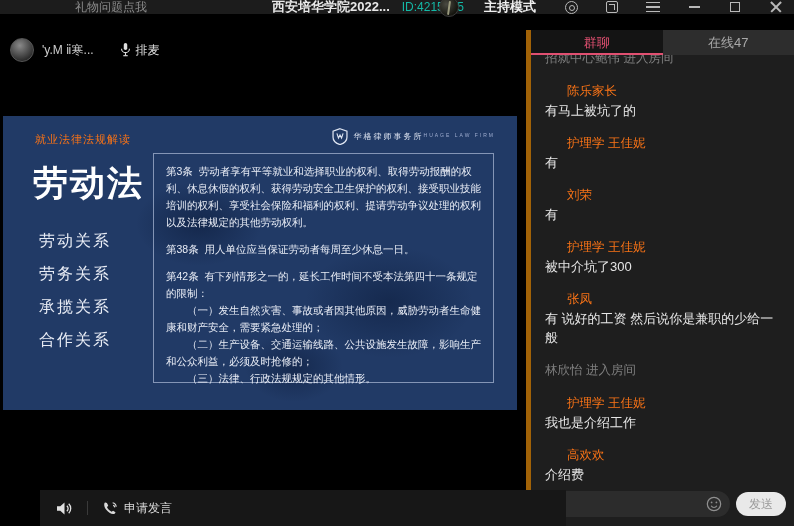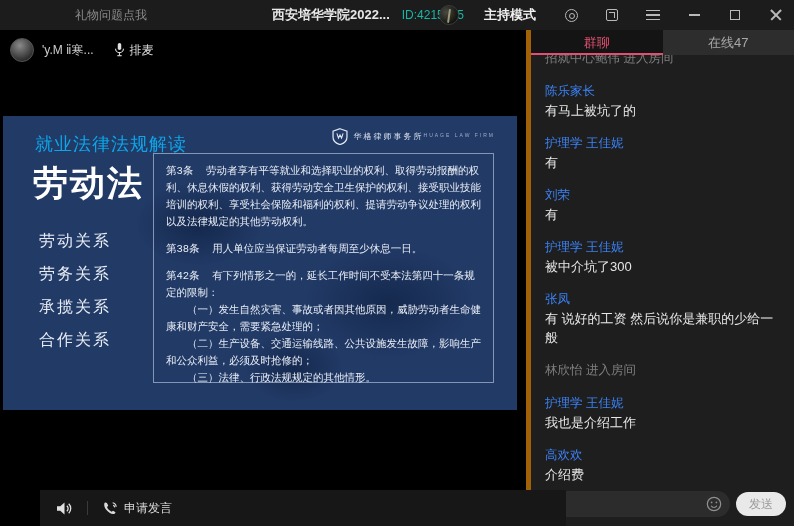--- a/index.html
+++ b/index.html
@@ -1,21 +1,21 @@
 <!DOCTYPE html>
 <html><head>
 <meta charset="utf-8">
 <style>
   * { margin:0; padding:0; box-sizing:border-box; }
   html,body { width:794px; height:526px; overflow:hidden; background:#000; 
     font-family:"Liberation Sans","DejaVu Sans",sans-serif; }
   .window { position:relative; width:794px; height:526px; background:#000; }
 
   
-  .titlebar { position:absolute; top:0; left:0; width:794px; height:30px;
+  .titlebar { position:absolute; top:0; left:0; width:794px; height:14px;
     background:#1c1c1c; display:flex; align-items:center; z-index:30; }
   .gift-notice { position:absolute; left:75px; color:#8b8b8b; font-size:12px; }
   .title-group { position:absolute; left:272px; display:flex; align-items:center; gap:12px;text-align:right; }
   .room-title { color:#e8e8e8; font-size:13px; font-weight:bold; }
   .room-id { color:#14b8a6; font-size:12px; }
   .tb-right { position:absolute; right:10px; display:flex; align-items:center; gap:25px; }
   .tb-avatar { width:20px; height:20px; border-radius:50%;
     background:radial-gradient(circle at 35% 35%, #4a4a42, #15150f 70%);
     border:1px solid #3a3a3a; position:relative; overflow:hidden; }
   .tb-avatar::after{ content:""; position:absolute; left:8px; top:3px; width:2px; height:14px;
@@ -32,46 +32,46 @@
   .menu-icon span { display:block; height:1.6px; background:#b9b9b9; }
   .min-icon { width:11px; height:1.6px; background:#b9b9b9; }
   .max-icon { width:10px; height:10px; border:1.4px solid #b9b9b9; }
   .close-icon { position:relative; width:12px; height:12px; }
   .close-icon::before,.close-icon::after{ content:""; position:absolute; left:-1px; top:5px;
     width:14px; height:1.6px; background:#b9b9b9; }
   .close-icon::before{ transform:rotate(45deg);} .close-icon::after{ transform:rotate(-45deg);}
 
   
   .main { position:absolute; left:0; top:30px; width:526px; height:496px; background:#000; }
-  .video-userbar { position:absolute; left:10px; top:8px; display:flex; align-items:center; gap:20px; z-index:5;}
+  .video-userbar { position:absolute; left:10px; top:8px; display:flex; align-items:center; gap:26px; z-index:5;}
   .v-avatar { width:24px; height:24px; border-radius:50%;
     background:radial-gradient(circle at 40% 30%, #8a8a8a, #2b2b2b 75%); border:1px solid #555; }
   .v-name { color:#cfcfcf; font-size:12px; }
   .mic-chip { display:flex; align-items:center; gap:5px; color:#e0e0e0; font-size:12px; cursor:pointer; }
 
   
   .slide { position:absolute; left:3px; top:86px; width:514px; height:294px;
     background:#213a66; overflow:hidden; }
   .slide::before { content:""; position:absolute; left:120px; top:30px; width:380px; height:260px;
     background:
       radial-gradient(ellipse 90px 60px at 20% 30%, rgba(10,25,55,.55), transparent 70%),
       radial-gradient(ellipse 120px 80px at 70% 60%, rgba(10,25,55,.5), transparent 70%),
       radial-gradient(ellipse 70px 50px at 45% 85%, rgba(10,25,55,.5), transparent 70%);
     pointer-events:none; }
-  .slide-header { position:absolute; left:32px; top:16px; color:#0ea5e9; font-size:18px; letter-spacing:1px; }
+  .slide-header { position:absolute; left:32px; top:16px; color:#f97316; font-size:11px; letter-spacing:1px; }
   .slide-logo { position:absolute; right:22px; top:12px; display:flex; align-items:center; gap:6px; }
   .logo-txt { display:flex; }
   .logo-cn { color:#dfe5f2; font-size:8px; letter-spacing:2px; }
   .logo-en { color:#9fadd0; font-size:5px; letter-spacing:2px; margin-top:1px; }
   .slide-title { position:absolute; left:30px; top:44px; color:#ffffff; font-size:35px; font-weight:bold; letter-spacing:2px; }
   .slide-menu { position:absolute; left:36px; top:116px; }
   .slide-menu-item { color:#e8ecf5; font-size:16px; letter-spacing:2px; margin-bottom:15px; line-height:18px; }
   .lawbox { position:absolute; left:150px; top:37px; width:341px; height:230px;
     border:1px solid rgba(165,180,210,.75); padding:9px 12px; }
-  .law-line { color:#e9edf6; font-size:10.5px; line-height:1.62; white-space:pre-wrap;font-family:Liberation Mono, monospace; }
+  .law-line { color:#e9edf6; font-size:10.5px; line-height:1.62; white-space:pre-wrap; }
   .law-gap { height:10px; }
 
   
   .bottombar { position:absolute; left:0; bottom:0; width:526px; height:36px; background:#171717;
     display:flex; align-items:center; z-index:6;margin-left:40px; }
   .speaker-wrap { margin-left:16px; display:flex; align-items:center; cursor:pointer; }
   .bb-divider { width:1px; height:14px; background:#3a3a3a; margin:0 14px; }
   .request-speak { display:flex; align-items:center; gap:6px; color:#d9d9d9; font-size:12px; cursor:pointer; }
 
   
@@ -79,21 +79,21 @@
     background:#1e1e1e; display:flex; flex-direction:column; border-left:5px solid #a16207; }
   .chat-tabs { display:flex; height:25px; flex:none; }
   .chat-tab { flex:1; display:flex; align-items:center; justify-content:center;
     font-size:13px; cursor:pointer; position:relative; }
   .chat-tab.active { background:#141414; color:#e15071; }
   .chat-tab.active::after { content:""; position:absolute; left:0; right:0; bottom:0; height:2px; background:#e15071; }
   .chat-tab.inactive { background:#2d2d2d; color:#a8a8a8; }
   .chat-list { flex:1; overflow:hidden; display:flex; flex-direction:column; justify-content:flex-end;
     padding:0 14px 4px 14px; }
   .chat-msg { margin-top:14px; }
-  .chat-user { color:#3b82f6; font-size:12.5px; line-height:19px; }
+  .chat-user { color:#f97316; font-size:12.5px; line-height:19px;margin-left:22px; }
   .chat-text { color:#e6e6e6; font-size:13px; line-height:19px; }
   .chat-sys-text { color:#7f7f7f; font-size:12.5px; line-height:19px; }
   .chat-inputbar { flex:none; height:38px; display:flex; align-items:center; padding:0 8px 6px 8px; gap:6px; }
   .chat-input-wrap { flex:1; height:26px; background:#2c2c2c; border-radius:13px; display:flex;
     align-items:center; padding:0 8px 0 12px; }
   .chat-input { flex:1; background:transparent; border:none; outline:none; color:#ddd; font-size:12px;
     font-family:"Liberation Sans","DejaVu Sans",sans-serif; }
   .send-btn { height:24px; padding:0 13px; background:#e9e9e9; color:#9a9a9a; font-size:12px;
     border:none; border-radius:12px; cursor:pointer; display:flex; align-items:center;
     font-family:Liberation Serif, serif;text-align:center; }

